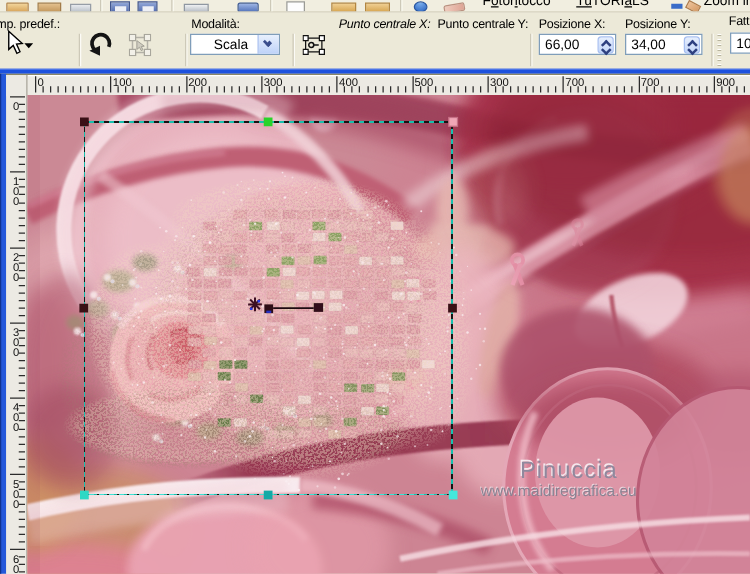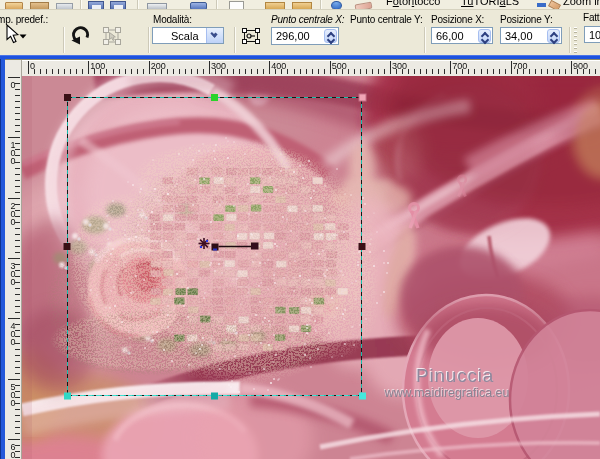--- a/index.html
+++ b/index.html
@@ -82,24 +82,20 @@
   <svg style="position:absolute;left:242px;top:17px;" width="19" height="17" viewBox="0 0 19 17">
     <rect x="2.5" y="2.5" width="13" height="11" fill="none" stroke="#111" stroke-width="1"></rect>
     <rect x="0.5" y="0.5" width="4" height="4" fill="#fff" stroke="#111"></rect>
     <rect x="13.5" y="0.5" width="4" height="4" fill="#fff" stroke="#111"></rect>
     <rect x="0.5" y="11.5" width="4" height="4" fill="#fff" stroke="#111"></rect>
     <rect x="13.5" y="11.5" width="4" height="4" fill="#fff" stroke="#111"></rect>
     <circle cx="7" cy="8" r="2" fill="none" stroke="#111" stroke-width="1.2"></circle>
     <path d="M9 8 L13 8" stroke="#111" stroke-width="1.2"></path>
   </svg>
   <div class="lbl" style="left:271px;top:3px;font-style:italic;">Punto centrale X:</div>
-  <div class="fld" style="left:271px;top:16px;width:68px;height:18px;">
-    <span style="position:absolute;left:4px;top:2px;">296,00</span>
-    <div class="spin"></div>
-  </div>
   <div class="lbl" style="left:350px;top:3px;">Punto centrale Y:</div>
   <div class="groove" style="left:424px;"></div>
   <div class="lbl" style="left:431px;top:3px;">Posizione X:</div>
   <div class="fld" style="left:431px;top:16px;width:62px;height:17px;">
     <span style="position:absolute;left:4px;top:2px;">66,00</span>
     <div class="spin"></div>
   </div>
   <div class="lbl" style="left:500px;top:3px;">Posizione Y:</div>
   <div class="fld" style="left:500px;top:16px;width:62px;height:17px;">
     <span style="position:absolute;left:4px;top:2px;">34,00</span>

